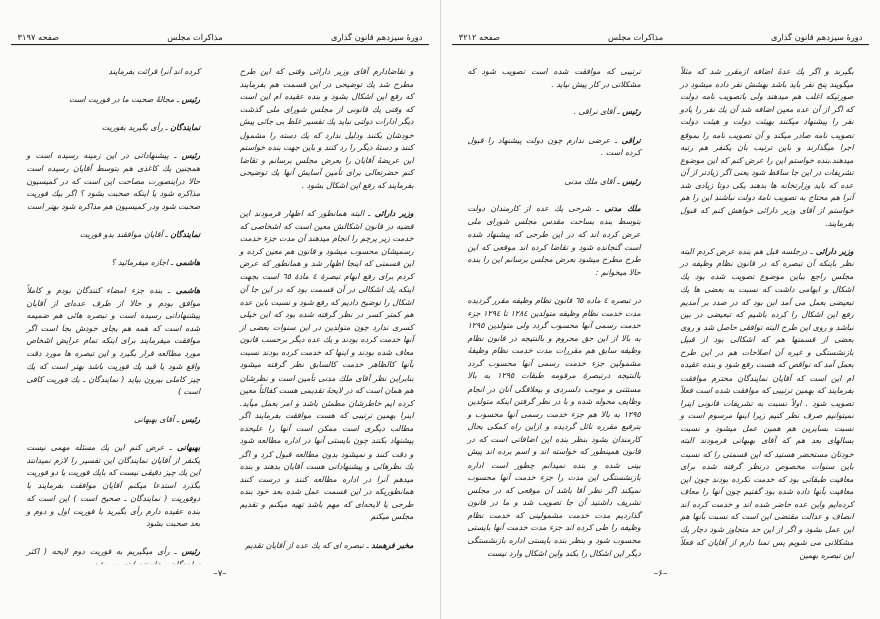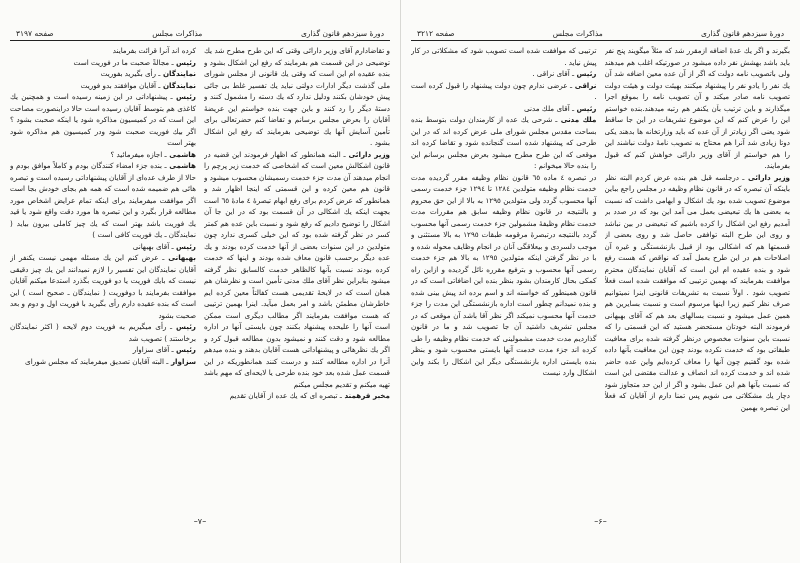--- a/index.html
+++ b/index.html
@@ -26,21 +26,21 @@
     }
     .page-header span { white-space: nowrap; margin-top: 47px; }
     .columns {
       direction: rtl; display: flex; flex-direction: row; gap: 8px;
       margin-top: 4px; height: 468px;
     }
     .col {
       flex: 1; font-size: 7.2px; line-height: 11.5px;
       text-align: justify; overflow: hidden; direction: rtl;
     }
-    .col p { margin: 0; }
+    .col p { margin: 14px; font-style: italic; }
     .col .speaker { font-weight: bold; }
     .col .center { }
     .page-number {
       direction: rtl; text-align: center; font-size: 8px; margin-top: 4px;
     }
   </style>
 </head>
 <body>
 
 <div class="spread">
@@ -77,22 +77,22 @@
     <div class="columns">
       <div class="col">
           <p><span>و تقاضادارم آقای وزیر دارائی وقتی که این طرح مطرح شد یك توضیحی در این قسمت هم بفرمایند که رفع این اشکال بشود و بنده عقیده ام این است که وقتی یك قانونی از مجلس شورای ملی گذشت دیگر ادارات دولتی نباید یك تفسیر غلط بی جائی پیش خودشان بکنند ودلیل ندارد که یك دسته را مشمول کنند و دستهٔ دیگر را رد کنند و باین جهت بنده خواستم این عریضهٔ آقایان را بعرض مجلس برسانم و تقاضا کنم حضرتعالی برای تأمین آسایش آنها یك توضیحی بفرمایند که رفع این اشکال بشود .</span></p>
           <p><span class="speaker">وزیر دارائی </span><span>ـ البته همانطور که اظهار فرمودند این قضیه در قانون اشکالش معین است که اشخاصی که خدمت زیر پرچم را انجام میدهند آن مدت جزء خدمت رسمیشان محسوب میشود و قانون هم معین کرده و این قسمتی که اینجا اظهار شد و همانطور که عرض کردم برای رفع ابهام تبصرهٔ ٤ مادهٔ ٦٥ است بجهت اینکه یك اشکالی در آن قسمت بود که در این جا آن اشکال را توضیح دادیم که رفع شود و نسبت باین عده هم کمتر کسر در نظر گرفته شده بود که این خیلی کسری ندارد چون متولدین در این سنوات بعضی از آنها خدمت کرده بودند و یك عده دیگر برحسب قانون معاف شده بودند و اینها که خدمت کرده بودند نسبت بآنها کالظاهر خدمت کالسابق نظر گرفته میشود بنابراین نظر آقای ملك مدنی تأمین است و نظرشان هم همان است که در لایحهٔ تقدیمی هست کفالتاً معین کرده ایم خاطرشان مطمئن باشد و امر بعمل میآید. اینرا بهمین ترتیبی که هست موافقت بفرمایند اگر مطالب دیگری است ممکن است آنها را علیحده پیشنهاد بکنند چون بایستی آنها در اداره مطالعه شود و دقت کنند و نمیشود بدون مطالعه قبول کرد و اگر یك نظرهائی و پیشنهاداتی هست آقایان بدهند و بنده میدهم آنرا در اداره مطالعه کنند و درست کنند همانطوریکه در این قسمت عمل شده بعد خود بنده طرحی یا لایحه‌ای که مهم باشد تهیه میکنم و تقدیم مجلس میکنم</span></p>
           <p><span class="speaker">مخبر فرهمند </span><span>ـ تبصره ای که یك عده از آقایان تقدیم</span></p>
         </div>
       <div class="col">
           <p><span>کرده اند آنرا قرائت بفرمایند</span></p>
           <p class="center"><span class="speaker">رئیس </span><span>ـ مجالةً صحبت ما در فوریت است</span></p>
           <p class="center"><span class="speaker">نمایندگان </span><span>ـ رأی بگیرید بفوریت</span></p>
+          <p><span class="speaker">رئیس </span><span>ـ پیشنهاداتی در این زمینه رسیده است و همچنین یك کاغذی هم بتوسط آقایان رسیده است حالا دراینصورت مصاحت این است که در کمیسیون مذاکره شود یا اینکه صحبت بشود ؟ اگر بیك فوریت صحبت شود ودر کمیسیون هم مذاکره شود بهتر است</span></p>
           <p><span class="speaker">نمایندگان </span><span>ـ آقایان موافقند بدو فوریت</span></p>
-          <p><span class="speaker">رئیس </span><span>ـ پیشنهاداتی در این زمینه رسیده است و همچنین یك کاغذی هم بتوسط آقایان رسیده است حالا دراینصورت مصاحت این است که در کمیسیون مذاکره شود یا اینکه صحبت بشود ؟ اگر بیك فوریت صحبت شود ودر کمیسیون هم مذاکره شود بهتر است</span></p>
           <p class="center"><span class="speaker">هاشمی </span><span>ـ اجازه میفرمائید ؟</span></p>
           <p><span class="speaker">هاشمی </span><span>ـ بنده جزء امضاء کنندگان بودم و کاملاً موافق بودم و حالا از طرف عده‌ای از آقایان پیشنهاداتی رسیده است و تبصره هائی هم ضمیمه شده است که همه هم بجای خودش بجا است اگر موافقت میفرمایند برای اینکه تمام عرایض اشخاص مورد مطالعه قرار بگیرد و این تبصره ها مورد دقت واقع شود یا قید یك فوریت باشد بهتر است که یك چیز کاملی بیرون بیاید ( نمایندگان ـ یك فوریت کافی است )</span></p>
           <p class="center"><span class="speaker">رئیس </span><span>ـ آقای بهبهانی</span></p>
           <p><span class="speaker">بهبهانی </span><span>ـ عرض کنم این یك مسئله مهمی نیست یکنفر از آقایان نمایندگان این تفسیر را لازم نمیدانند این یك چیز دقیقی نیست که بایك فوریت یا دو فوریت بگذرد استدعا میکنم آقایان موافقت بفرمایند با دوفوریت ( نمایندگان ـ صحیح است ) این است که بنده عقیده دارم رأی بگیرید با فوریت اول و دوم و بعد صحبت بشود</span></p>
           <p><span class="speaker">رئیس </span><span>ـ رأی میگیریم به فوریت دوم لایحه ( اکثر نمایندگان برخاستند ) تصویب شد</span></p>
           <p class="center"><span class="speaker">رئیس </span><span>ـ آقای سزاوار</span></p>
           <p><span class="speaker">سزاوار </span><span>ـ البته آقایان تصدیق میفرمایند که مجلس شورای</span></p>
         </div>
     </div>
     <div class="page-number">–۷–</div>

